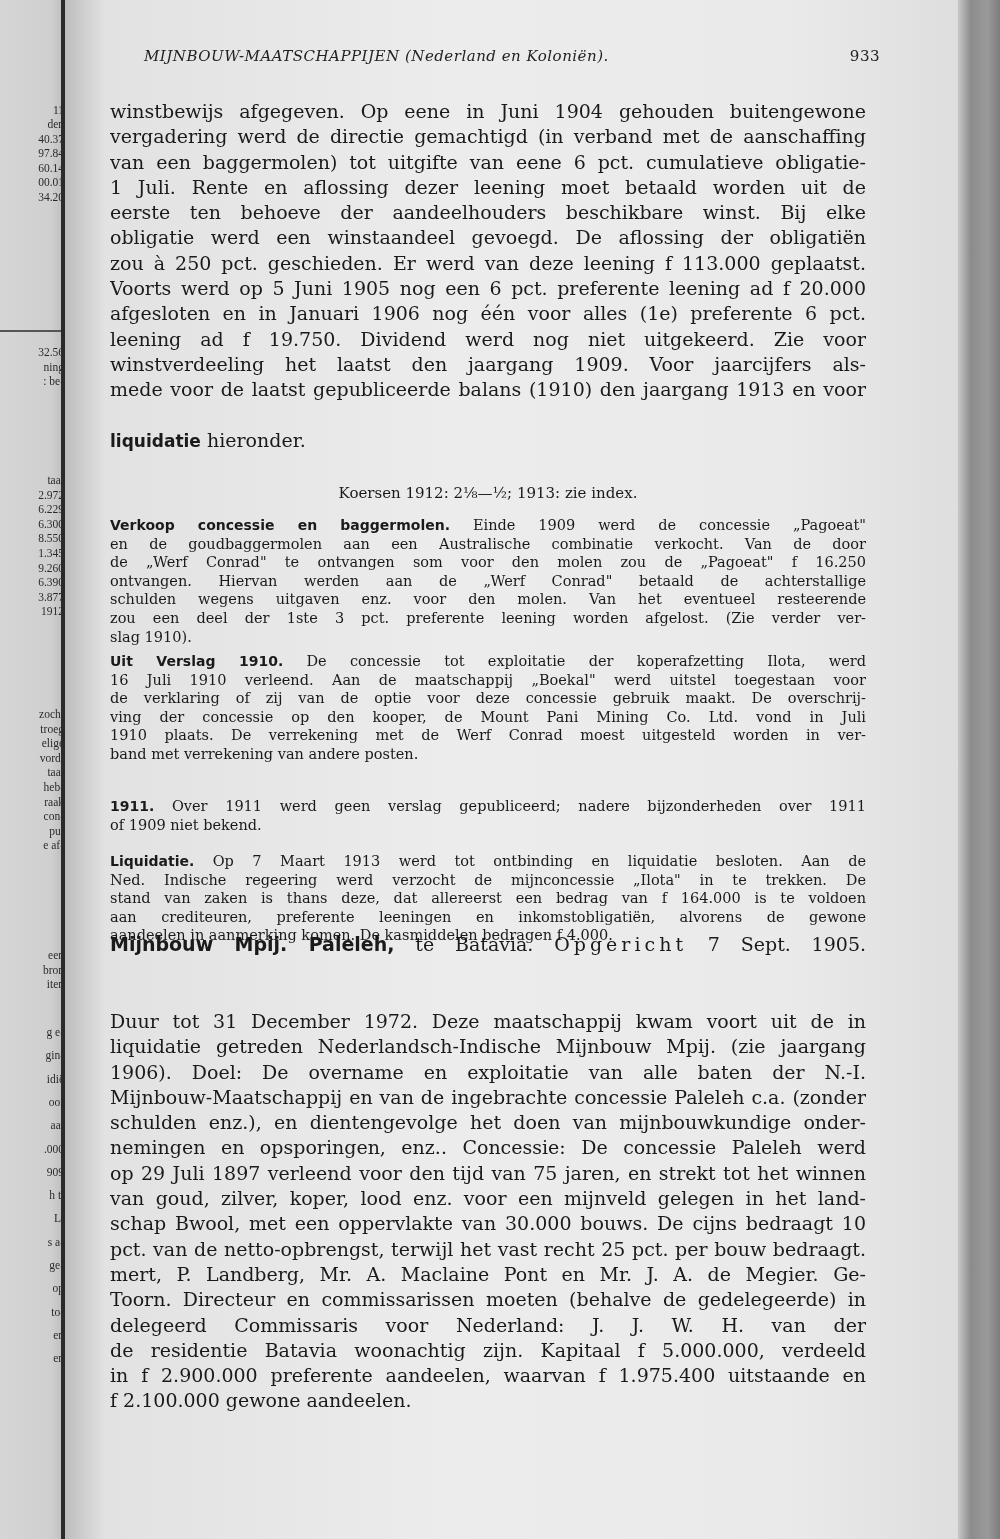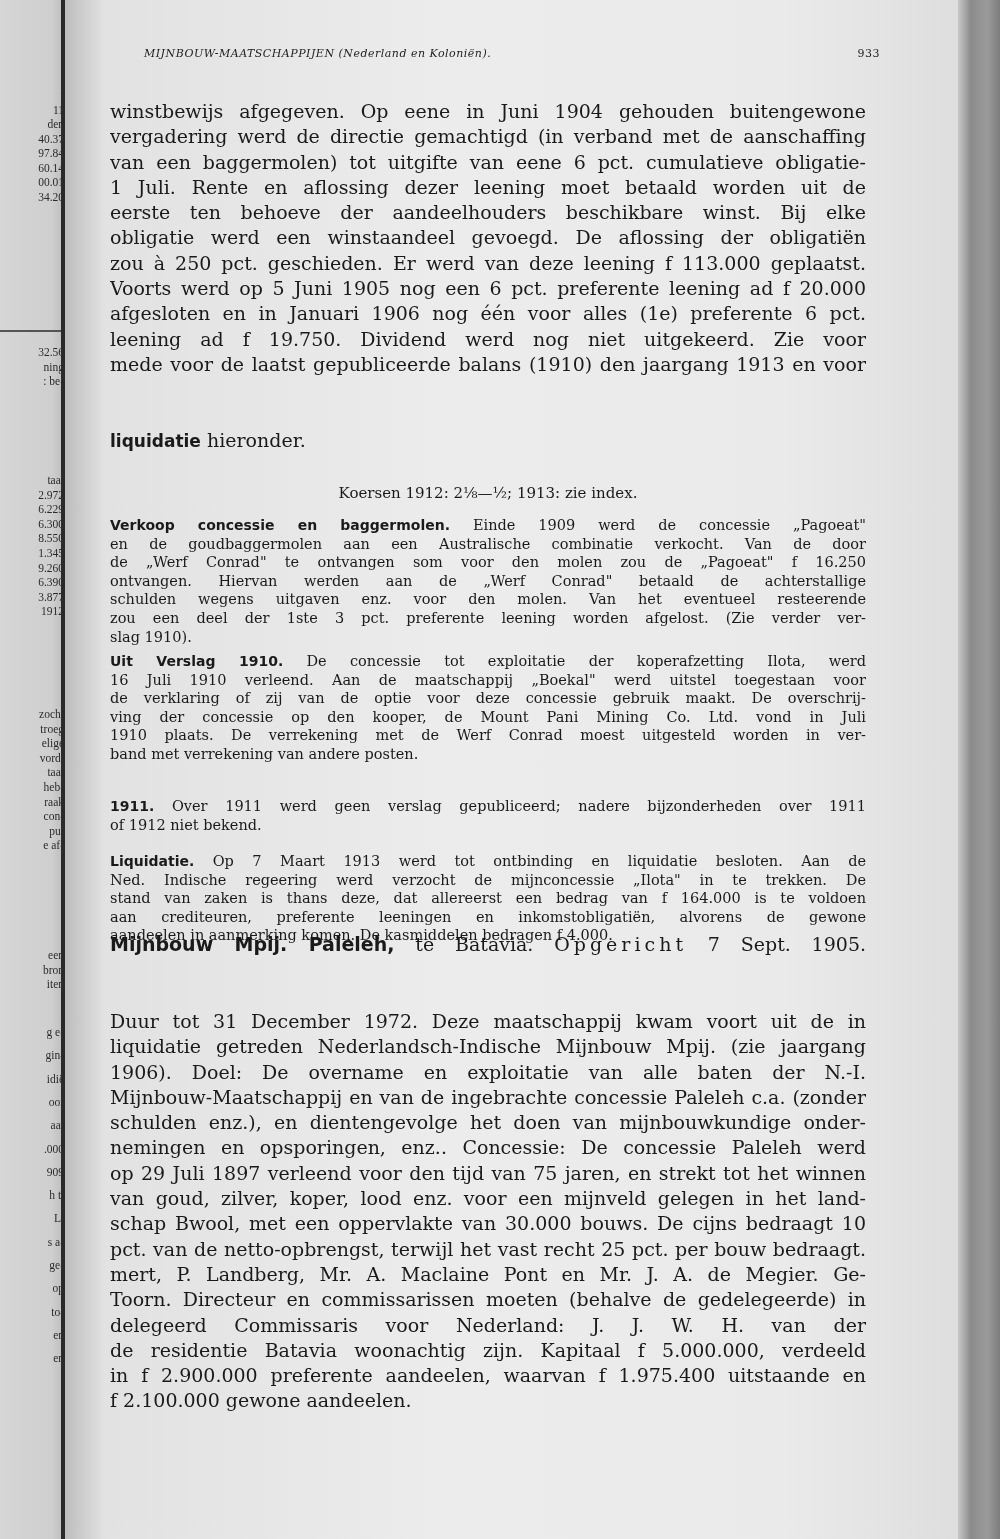--- a/index.html
+++ b/index.html
@@ -31,21 +31,21 @@
   .page {
     position: absolute; left: 105px; top: 0; width: 853px; height: 1539px;
     background: linear-gradient(to right, #e2e2e2, #ececec 40%, #eaeaea 80%, #dedede);
   }
   .right-edge {
     position: absolute; left: 958px; top: 0; width: 42px; height: 1539px;
     background: linear-gradient(to right, #c8c8c8, #8c8c8c 30%, #9a9a9a 70%, #7d7d7d);
   }
   .running-head {
     position: absolute; left: 144px; top: 47px; width: 736px;
-    font-style: italic; font-size: 11px; letter-spacing: 0.5px; color: #222;
+    font-style: italic; font-size: 15px; letter-spacing: 0.5px; color: #222;
   }
   .running-head .pgno { position: absolute; right: 0; top: 0; font-style: normal; }
   .text {
     position: absolute; left: 110px; width: 756px; text-align: justify;
     text-align-last: justify;
   }
   .text .ln { display: block; white-space: nowrap; overflow: hidden; }
   .big { font-size: 19px; line-height: 25.3px; }
   .small { font-size: 14.5px; line-height: 18.6px; }
   .last { text-align-last: left !important; }
@@ -135,20 +135,21 @@
     <span class="ln line-justify" style="height: 25.3px;">winstbewijs afgegeven. Op eene in Juni 1904 gehouden buitengewone</span>
     <span class="ln line-justify" style="height: 25.3px;">vergadering werd de directie gemachtigd (in verband met de aanschaffing</span>
     <span class="ln line-justify" style="height: 25.3px;">van een baggermolen) tot uitgifte van eene 6 pct. cumulatieve obligatie-</span>
     <span class="ln line-justify" style="height: 25.3px;">1 Juli. Rente en aflossing dezer leening moet betaald worden uit de</span>
     <span class="ln line-justify" style="height: 25.3px;">eerste ten behoeve der aandeelhouders beschikbare winst. Bij elke</span>
     <span class="ln line-justify" style="height: 25.3px;">obligatie werd een winstaandeel gevoegd. De aflossing der obligatiën</span>
     <span class="ln line-justify" style="height: 25.3px;">zou à 250 pct. geschieden. Er werd van deze leening f 113.000 geplaatst.</span>
     <span class="ln line-justify" style="height: 25.3px;">Voorts werd op 5 Juni 1905 nog een 6 pct. preferente leening ad f 20.000</span>
     <span class="ln line-justify" style="height: 25.3px;">afgesloten en in Januari 1906 nog één voor alles (1e) preferente 6 pct.</span>
     <span class="ln line-justify" style="height: 25.3px;">leening ad f 19.750. Dividend werd nog niet uitgekeerd. Zie voor</span>
+    <span class="ln line-justify" style="height: 25.3px;">winstverdeeling het laatst den jaargang 1909. Voor jaarcijfers als-</span>
     <span class="ln line-justify" style="height: 25.3px;">mede voor de laatst gepubliceerde balans (1910) den jaargang 1913 en voor</span>
   </div>
 <div class="text big last" style="top:428px">
   <span class="bold-sans" style="font-size:17px">liquidatie</span><span> hieronder.</span>
 </div>
 
 <div class="text small center" style="top:484px; font-size:15px">Koersen 1912: 2⅛—½; 1913: zie index.</div>
 
 <div class="text small" style="top:516px" id="sec0">
     <span class="ln line-justify" style="height: 18.6px;"><span class="bold-sans" style="font-size: 14px;">Verkoop concessie en baggermolen.</span><span> Einde 1909 werd de concessie „Pagoeat"</span></span>
@@ -162,21 +163,21 @@
 <div class="text small" style="top:652px" id="sec1">
     <span class="ln line-justify" style="height: 18.6px;"><span class="bold-sans" style="font-size: 14px;">Uit Verslag 1910.</span><span> De concessie tot exploitatie der koperafzetting Ilota, werd</span></span>
     <span class="ln line-justify" style="height: 18.6px;">16 Juli 1910 verleend. Aan de maatschappij „Boekal" werd uitstel toegestaan voor</span>
     <span class="ln line-justify" style="height: 18.6px;">de verklaring of zij van de optie voor deze concessie gebruik maakt. De overschrij-</span>
     <span class="ln line-justify" style="height: 18.6px;">ving der concessie op den kooper, de Mount Pani Mining Co. Ltd. vond in Juli</span>
     <span class="ln line-justify" style="height: 18.6px;">1910 plaats. De verrekening met de Werf Conrad moest uitgesteld worden in ver-</span>
     <span class="ln line-justify" style="height: 18.6px; text-align-last: left;">band met verrekening van andere posten.</span>
   </div>
 <div class="text small" style="top:797px" id="sec2">
     <span class="ln line-justify" style="height: 18.6px;"><span class="bold-sans" style="font-size: 14px;">1911.</span><span> Over 1911 werd geen verslag gepubliceerd; nadere bijzonderheden over 1911</span></span>
-    <span class="ln line-justify" style="height: 18.6px; text-align-last: left;">of 1912 niet bekend.</span>
+    <span class="ln line-justify" style="height: 18.6px; text-align-last: left;">of 1909 niet bekend.</span>
   </div>
 <div class="text small" style="top:852px" id="sec3">
     <span class="ln line-justify" style="height: 18.6px;"><span class="bold-sans" style="font-size: 14px;">Liquidatie.</span><span> Op 7 Maart 1913 werd tot ontbinding en liquidatie besloten. Aan de</span></span>
     <span class="ln line-justify" style="height: 18.6px;">Ned. Indische regeering werd verzocht de mijnconcessie „Ilota" in te trekken. De</span>
     <span class="ln line-justify" style="height: 18.6px;">stand van zaken is thans deze, dat allereerst een bedrag van f 164.000 is te voldoen</span>
     <span class="ln line-justify" style="height: 18.6px;">aan crediteuren, preferente leeningen en inkomstobligatiën, alvorens de gewone</span>
     <span class="ln line-justify" style="height: 18.6px; text-align-last: left;">aandeelen in aanmerking komen. De kasmiddelen bedragen f 4.000.</span>
   </div>
 
 <div class="text big" style="top:932px">

